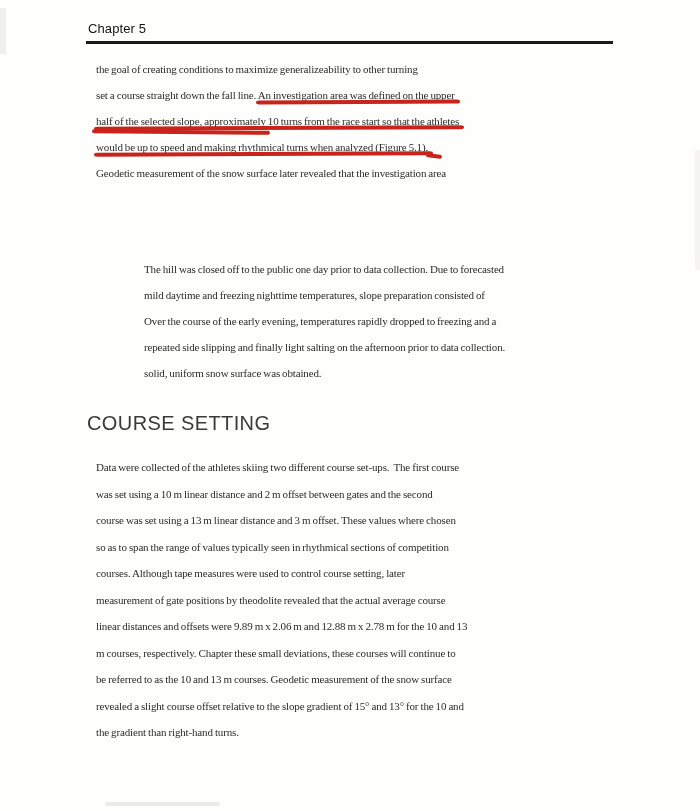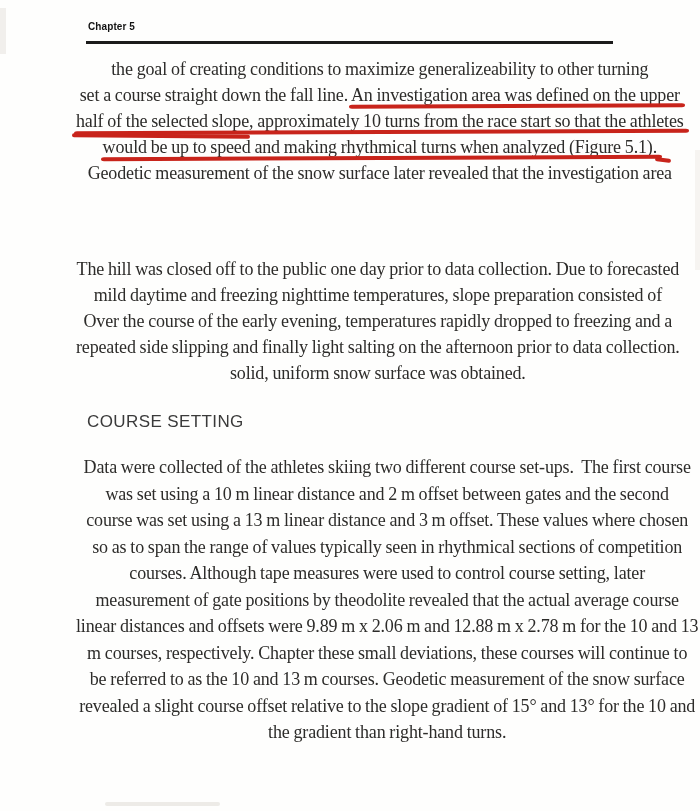--- a/index.html
+++ b/index.html
@@ -6,36 +6,36 @@
   html, body { margin:0; padding:0; background:#ffffff; }
   .page {
     position:relative; width:700px; height:811px;
     background:#fefefd; overflow:hidden;
     font-family:"Liberation Serif","DejaVu Serif",serif;
     color:#2d2c2a;
   }
   .chapter {
     position:absolute; left:88px; top:21px;
     font-family:"Liberation Sans",sans-serif;
-    font-weight:bold; font-size:10px; color:#141414; letter-spacing:0.1px;
+    font-weight:normal; font-size:13px; color:#141414; letter-spacing:0.1px;
     white-space:pre;
   }
   .rule {
     position:absolute; left:86px; top:41px; width:527px; height:2.5px;
     background:#1b1b1b;
   }
-  .para { position:absolute; left:76px; font-size:18px; letter-spacing:-0.15px; word-spacing:-0.5px;text-align:center; }
+  .para { position:absolute; left:96px; font-size:11px; letter-spacing:-0.15px; word-spacing:-0.5px; }
   .ln { white-space:pre; }
   .p1 { top:56px; }
   .p1 .ln, .p2 .ln { height:26px; line-height:26px; }
-  .p2 { top:256px; }
+  .p2 { top:256px;margin-left:48px; }
   .heading {
     position:absolute; left:87px; top:412px;
     font-family:"Liberation Sans",sans-serif;
-    font-size:17px; font-weight:normal; color:#3a3a3a; letter-spacing:0.4px;
+    font-size:20px; font-weight:normal; color:#3a3a3a; letter-spacing:0.4px;
     margin:0; white-space:pre;
   }
   .p3 { top:454px; }
   .p3 .ln { height:26.5px; line-height:26.5px; }
 
   
   .mark { position:relative; }
   .mark::after {
     content:""; position:absolute; left:-2px; right:-5px; bottom:-3px;
     height:4.2px; background:#c8241b; border-radius:3px/2px;

